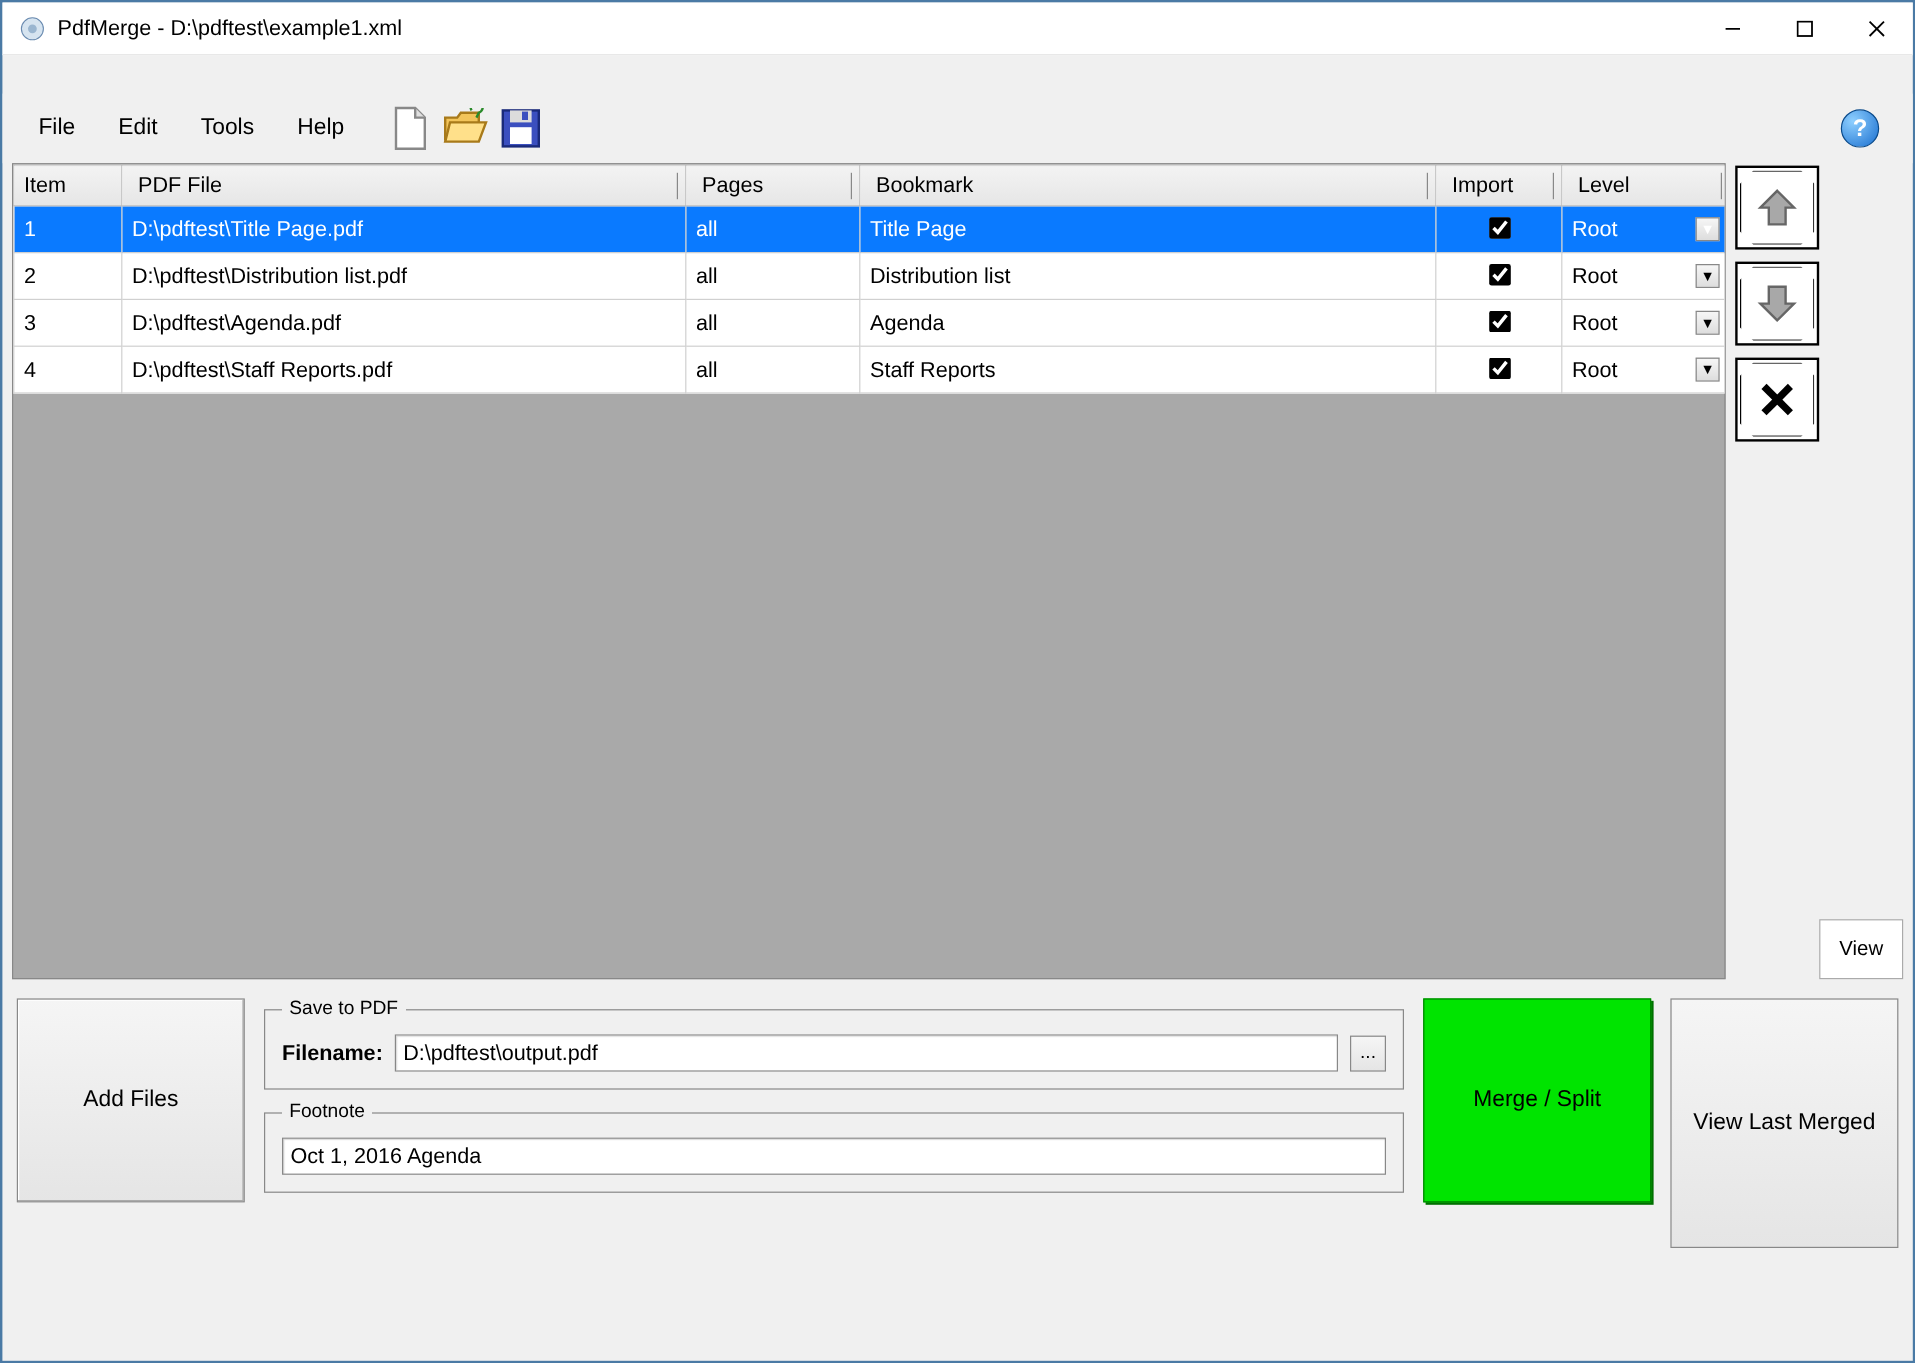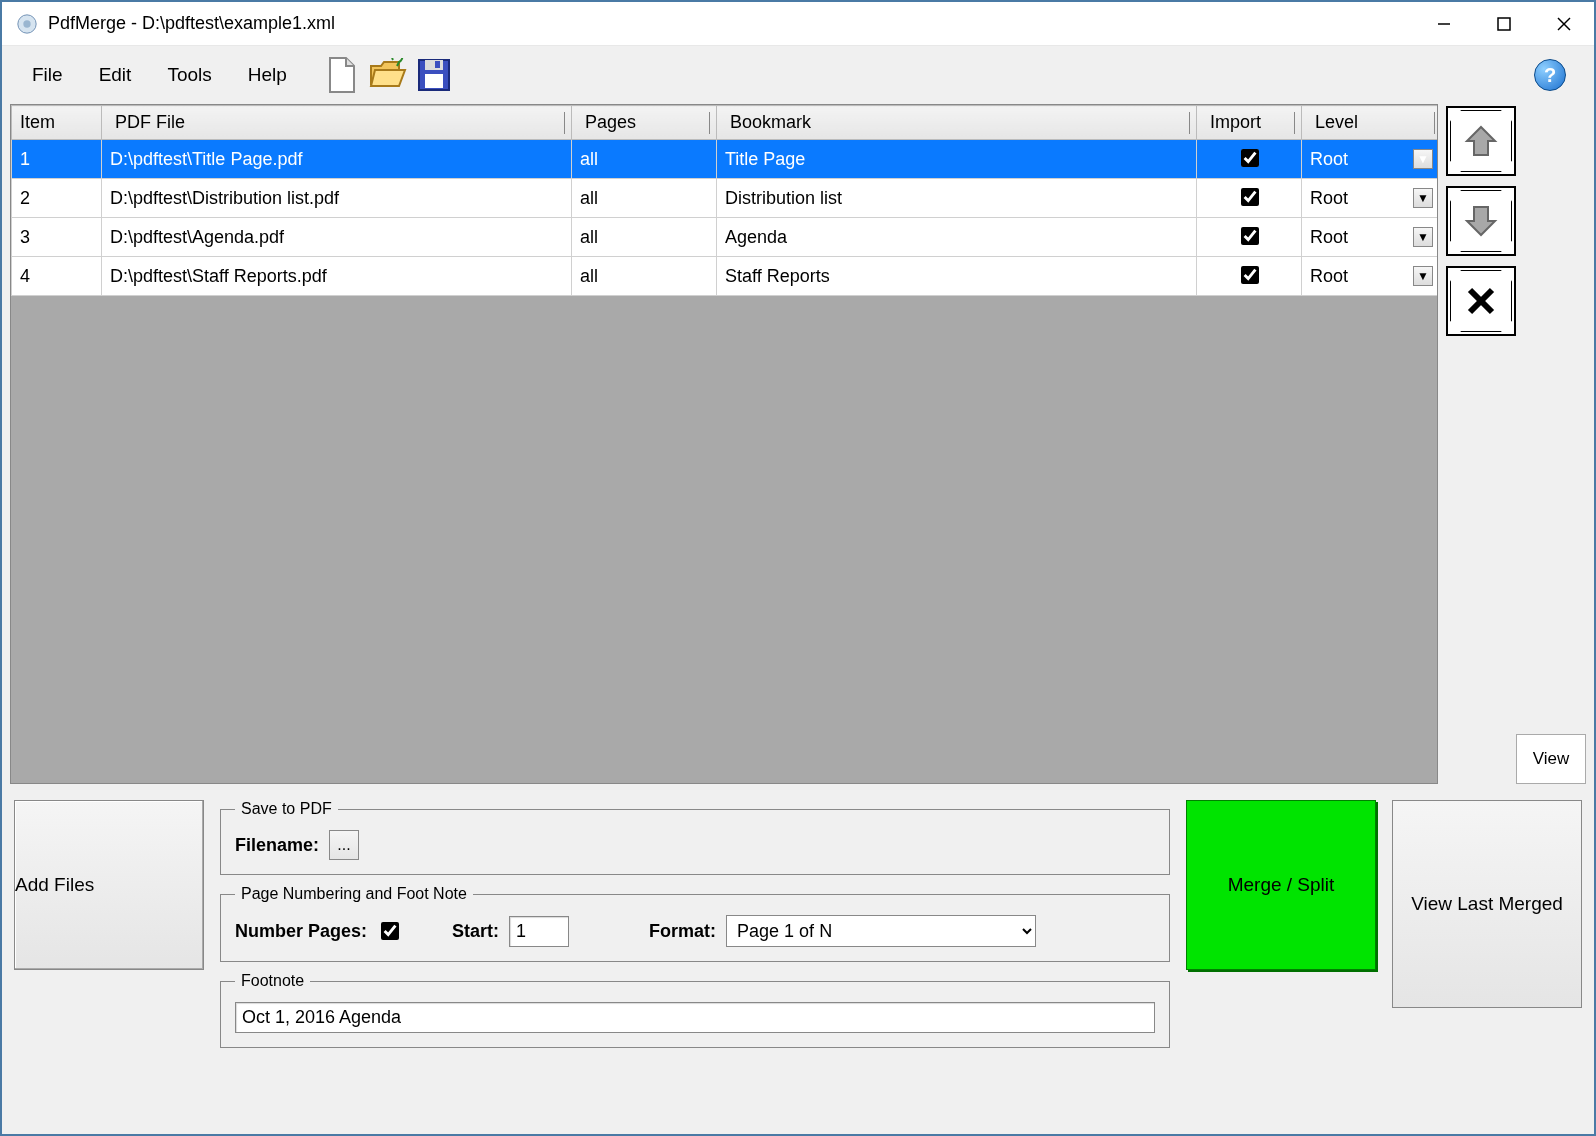--- a/index.html
+++ b/index.html
@@ -33,20 +33,21 @@
     font-size: 20px; color: #222;
   }
 
   
   .menubar {
     display: flex;
     align-items: center;
     padding: 8px 12px;
     gap: 0;
     background: #f0f0f0;
+    margin-top: 32px;
   }
   .menuitem {
     padding: 6px 18px;
     font-size: 19px;
   }
   .tb-spacer { width: 14px; }
   .tb-btn {
     width: 42px; height: 42px; margin: 0 2px;
     display: flex; align-items: center; justify-content: center;
   }
@@ -156,21 +157,21 @@
   .bottom {
     display: flex;
     padding: 16px 12px 0 12px;
     gap: 16px;
     align-items: flex-start;
   }
   .addfiles {
     width: 190px; height: 170px;
     border: 1px solid #888;
     background: linear-gradient(#f5f5f5,#e5e5e5);
-    display:flex;align-items:center;justify-content:flex-start;
+    display:flex;align-items:center;justify-content:center;
     font-size: 19px;
     box-shadow: inset -1px -1px 0 #aaa, inset 1px 1px 0 #fff;
   }
   .centercol { flex: 1; display:flex; flex-direction:column; gap: 10px; }
   fieldset {
     border: 1px solid #888;
     padding: 12px 14px 14px 14px;
     margin: 0;
     background: #f0f0f0;
   }
@@ -380,41 +381,27 @@
 <div class="bottom">
   <div class="addfiles">
       <span>Add Files</span>
     </div>
 
   <div class="centercol">
     <fieldset>
       <legend>Save to PDF</legend>
       <div class="row">
         <span class="lbl">Filename:</span>
+        <input class="txt" style="flex: 1 1 0%;" value="D:\pdftest\output.pdf">
         <div class="browse">
             <span>...</span>
           </div>
       </div>
     </fieldset>
 
-    <fieldset>
-      <legend>Page Numbering and Foot Note</legend>
-      <div class="row">
-        <span class="lbl">Number Pages:</span>
-        <input type="checkbox" class="chk" checked="" style="">
-        <span style="width:30px"></span>
-        <span class="lbl">Start:</span>
-        <input class="txt" style="width: 60px;" value="1">
-        <span style="width:60px"></span>
-        <span class="lbl">Format:</span>
-        <select class="sel">
-          <option>Page 1 of N</option>
-        </select>
-      </div>
-    </fieldset>
 
     <fieldset>
       <legend>Footnote</legend>
       <input class="txt" style="width: 100%;" value="Oct 1, 2016 Agenda">
     </fieldset>
   </div>
 
   <div class="mergebtn">
       <span>Merge / Split</span>
     </div>

